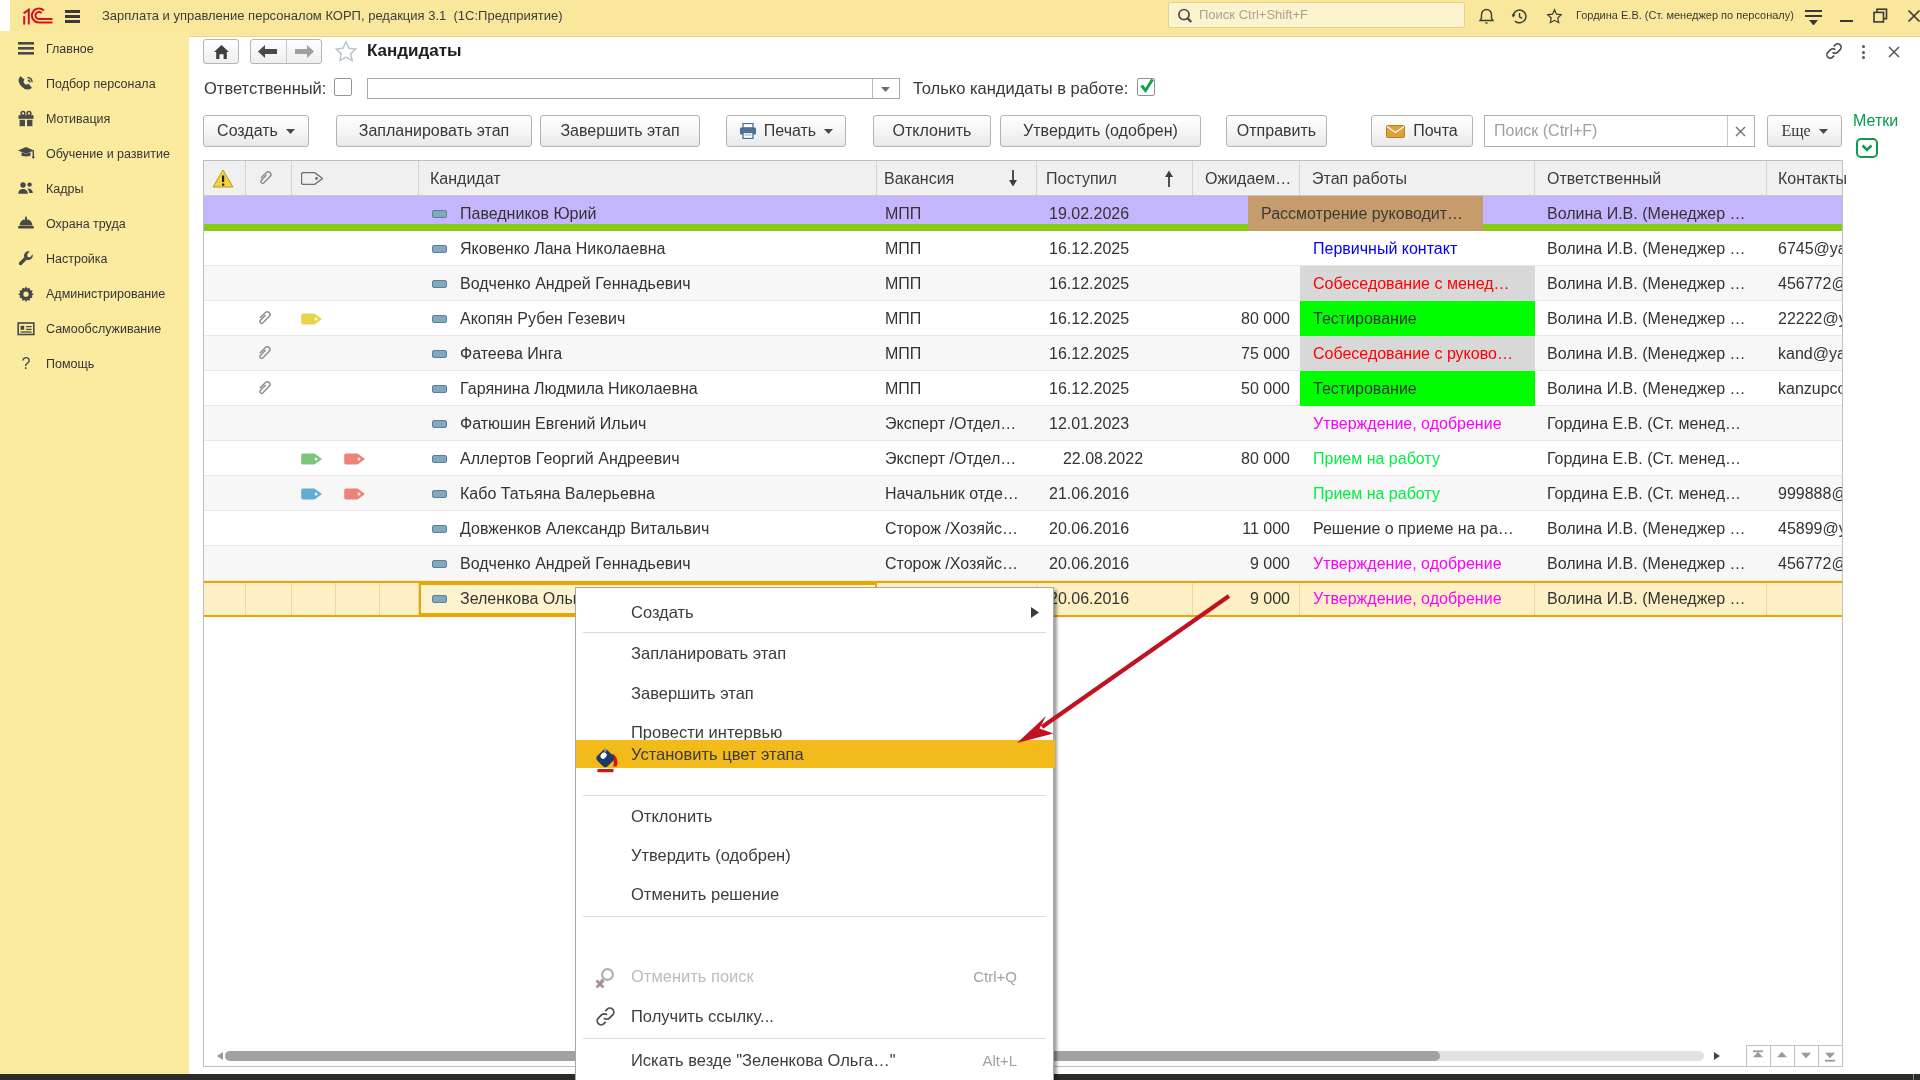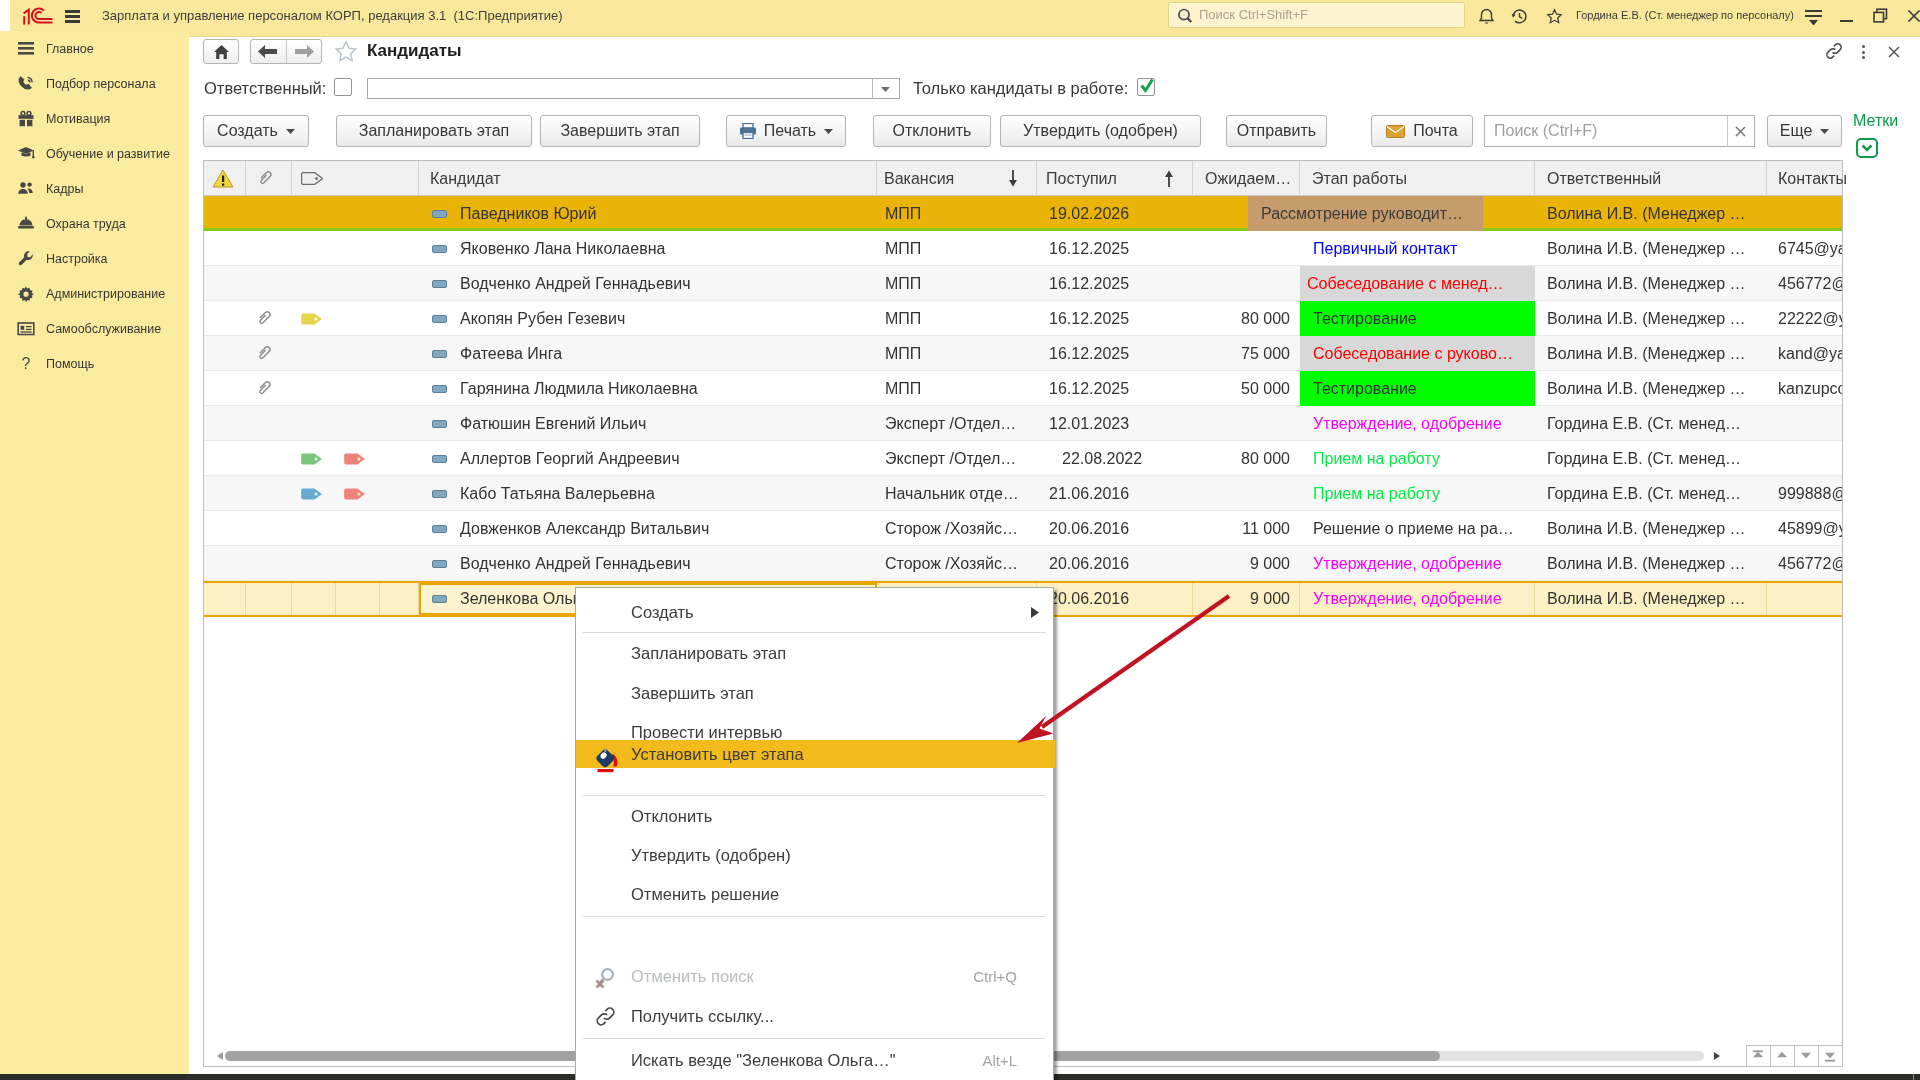--- a/index.html
+++ b/index.html
@@ -225,21 +225,21 @@
       <path d="M1 1.5 L9.5 7.5 L18 1.5" fill="none" stroke="#fff" stroke-width="1.3"></path>
     </svg>Почта</div>
 
 <div class="a" style="left:1484px;top:115px;width:271px;height:32px;box-sizing:border-box;border:1px solid #b0b0b0;background:#fff;">
  <div class="a" style="left:9px;top:0;height:30px;line-height:30px;font-size:16px;color:#9f9f9f;">Поиск (Ctrl+F)</div>
  <div class="a" style="right:26px;top:0;bottom:0;width:1px;background:#c6c6c6;"></div>
  <svg class="a" style="right:8px;top:10px" width="11" height="11" viewBox="0 0 11 11">
       <path d="M1 1 L10 10 M10 1 L1 10" stroke="#6e6e6e" stroke-width="1.4"></path>
     </svg>
 </div>
-<div class="btn" style="left:1767px;top:115px;width:75px;">Еще<svg style="margin-left:8px" width="9" height="5" viewBox="0 0 9 5">
+<div class="btn" style="left:1767px;top:115px;width:75px;font-family:Liberation Serif, serif;">Еще<svg style="margin-left:8px" width="9" height="5" viewBox="0 0 9 5">
       <path d="M0 0 h9 l-4.5 5 z" fill="#4a4a4a"></path>
     </svg></div>
 
 <div class="a" style="left:1853px;top:112px;font-size:16px;color:#089a49;">Метки</div>
 <div class="a" style="left:1856px;top:138px;width:22px;height:20px;box-sizing:border-box;border:2px solid #0f9b4d;border-radius:5px;background:#fff;">
  <svg class="a" style="left:3px;top:4px" width="12" height="8" viewBox="0 0 12 8">
       <path d="M1.5 1.5 L6 6 L10.5 1.5" fill="none" stroke="#0f9b4d" stroke-width="2.6"></path>
     </svg>
 </div>
 <div class="a" style="left:203px;top:160px;width:1640px;height:907px;box-sizing:border-box;border:1px solid #bebebe;background:#fff;"></div>
@@ -275,21 +275,21 @@
  <div class="hdr" style="left:842px;">Поступил</div>
  <svg class="a" style="left:960px;top:9px" width="10" height="17" viewBox="0 0 10 17">
       <line x1="5" y1="17" x2="5" y2="6" stroke="#3c3c3c" stroke-width="1.8"></line>
       <path d="M1 7 h8 L5 0.5 Z" fill="#3c3c3c"></path>
     </svg>
  <div class="hdr" style="left:1001px;">Ожидаем…</div>
  <div class="hdr" style="left:1108px;">Этап работы</div>
  <div class="hdr" style="left:1343px;">Ответственный</div>
  <div class="hdr" style="left:1574px;">Контакты</div>
 </div>
-<div class="a" style="left:204px;top:196px;width:1638px;height:35px;background:#eab308;border-bottom:3px solid #84cc16;box-sizing:border-box;">
+<div class="a" style="left:204px;top:196px;width:1638px;height:35px;background:#c4b5fd;border-bottom:7px solid #84cc16;box-sizing:border-box;">
 <div class="a" style="left:228px;top:14px;width:15px;height:8px;box-sizing:border-box;background:#82a8c0;border:1px solid #5b7e99;border-radius:2px;"></div>
 <div class="cell" style="left:256px;width:410px;">Паведников Юрий</div>
 <div class="cell" style="left:681px;width:150px;">МПП</div>
 <div class="cell" style="left:845px;width:140px;">19.02.2026</div>
 <div class="cell" style="left:1044px;width:235px;height:35px;background:#c69c6c;color:#3b3b3b;padding-left:13px;box-sizing:border-box;z-index:2;">Рассмотрение руководит…</div>
 <div class="cell" style="left:1343px;width:218px;">Волина И.В. (Менеджер …</div>
 </div>
 <div class="a" style="left:204px;top:231px;width:1638px;height:35px;background:#ffffff;border-bottom:1px solid #e9e9e9;box-sizing:border-box;">
 <div class="a" style="left:228px;top:14px;width:15px;height:8px;box-sizing:border-box;background:#82a8c0;border:1px solid #5b7e99;border-radius:2px;"></div>
 <div class="cell" style="left:256px;width:410px;">Яковенко Лана Николаевна</div>
@@ -297,21 +297,21 @@
 <div class="cell" style="left:845px;width:140px;">16.12.2025</div>
 <div class="cell" style="left:1109px;width:222px;color:#0000fe;">Первичный контакт</div>
 <div class="cell" style="left:1343px;width:218px;">Волина И.В. (Менеджер …</div>
 <div class="cell" style="left:1574px;width:64px;">6745@yandex.ru</div>
 </div>
 <div class="a" style="left:204px;top:266px;width:1638px;height:35px;background:#f7f7f7;border-bottom:1px solid #e9e9e9;box-sizing:border-box;">
 <div class="a" style="left:228px;top:14px;width:15px;height:8px;box-sizing:border-box;background:#82a8c0;border:1px solid #5b7e99;border-radius:2px;"></div>
 <div class="cell" style="left:256px;width:410px;">Водченко Андрей Геннадьевич</div>
 <div class="cell" style="left:681px;width:150px;">МПП</div>
 <div class="cell" style="left:845px;width:140px;">16.12.2025</div>
-<div class="cell" style="left:1096px;width:235px;height:35px;background:#d8d8d8;color:#fe0000;padding-left:7px;box-sizing:border-box;z-index:2;">Собеседование с менед…</div>
+<div class="cell" style="left:1096px;width:235px;height:35px;background:#d8d8d8;color:#fe0000;padding-left:13px;box-sizing:border-box;z-index:2;">Собеседование с менед…</div>
 <div class="cell" style="left:1343px;width:218px;">Волина И.В. (Менеджер …</div>
 <div class="cell" style="left:1574px;width:64px;">456772@mail.ru</div>
 </div>
 <div class="a" style="left:204px;top:301px;width:1638px;height:35px;background:#ffffff;border-bottom:1px solid #e9e9e9;box-sizing:border-box;">
 <svg class="a" style="left:50px;top:8px" width="19" height="19" viewBox="0 0 24 24">
       <path d="M7.5 11.5 L14.5 4.5 a3.4 3.4 0 0 1 4.8 4.8 L11 17.6 a2.2 2.2 0 0 1 -3.1 -3.1 L14.6 7.7" fill="none" stroke="#8b8b8b" stroke-width="1.8"></path>
     </svg>
 <svg class="a" style="left:97px;top:12px" width="22" height="12" viewBox="0 0 22 12">
       <path d="M2 0.5 h11.5 l7.5 5.5 -7.5 5.5 h-11.5 a1.8 1.8 0 0 1 -1.8 -1.8 v-7.4 a1.8 1.8 0 0 1 1.8 -1.8 z" fill="#e7d44b"></path>
       <circle cx="15" cy="6" r="1.5" fill="#fff" opacity="0.85"></circle>
@@ -364,21 +364,21 @@
       <path d="M2 0.5 h11.5 l7.5 5.5 -7.5 5.5 h-11.5 a1.8 1.8 0 0 1 -1.8 -1.8 v-7.4 a1.8 1.8 0 0 1 1.8 -1.8 z" fill="#7dc57d"></path>
       <circle cx="15" cy="6" r="1.5" fill="#fff" opacity="0.85"></circle>
     </svg>
 <svg class="a" style="left:140px;top:12px" width="22" height="12" viewBox="0 0 22 12">
       <path d="M2 0.5 h11.5 l7.5 5.5 -7.5 5.5 h-11.5 a1.8 1.8 0 0 1 -1.8 -1.8 v-7.4 a1.8 1.8 0 0 1 1.8 -1.8 z" fill="#ef8276"></path>
       <circle cx="15" cy="6" r="1.5" fill="#fff" opacity="0.85"></circle>
     </svg>
 <div class="a" style="left:228px;top:14px;width:15px;height:8px;box-sizing:border-box;background:#82a8c0;border:1px solid #5b7e99;border-radius:2px;"></div>
 <div class="cell" style="left:256px;width:410px;">Аллертов Георгий Андреевич</div>
 <div class="cell" style="left:681px;width:150px;">Эксперт /Отдел…</div>
-<div class="cell" style="left:858px;width:140px;">22.08.2022</div>
+<div class="cell" style="left:829px;width:140px;text-align:center;">22.08.2022</div>
 <div class="cell" style="left:936px;width:150px;text-align:right;">80 000</div>
 <div class="cell" style="left:1109px;width:222px;color:#00ef42;">Прием на работу</div>
 <div class="cell" style="left:1343px;width:218px;">Гордина Е.В. (Ст. менед…</div>
 </div>
 <div class="a" style="left:204px;top:476px;width:1638px;height:35px;background:#f7f7f7;border-bottom:1px solid #e9e9e9;box-sizing:border-box;">
 <svg class="a" style="left:97px;top:12px" width="22" height="12" viewBox="0 0 22 12">
       <path d="M2 0.5 h11.5 l7.5 5.5 -7.5 5.5 h-11.5 a1.8 1.8 0 0 1 -1.8 -1.8 v-7.4 a1.8 1.8 0 0 1 1.8 -1.8 z" fill="#66abd3"></path>
       <circle cx="15" cy="6" r="1.5" fill="#fff" opacity="0.85"></circle>
     </svg>
 <svg class="a" style="left:140px;top:12px" width="22" height="12" viewBox="0 0 22 12">

